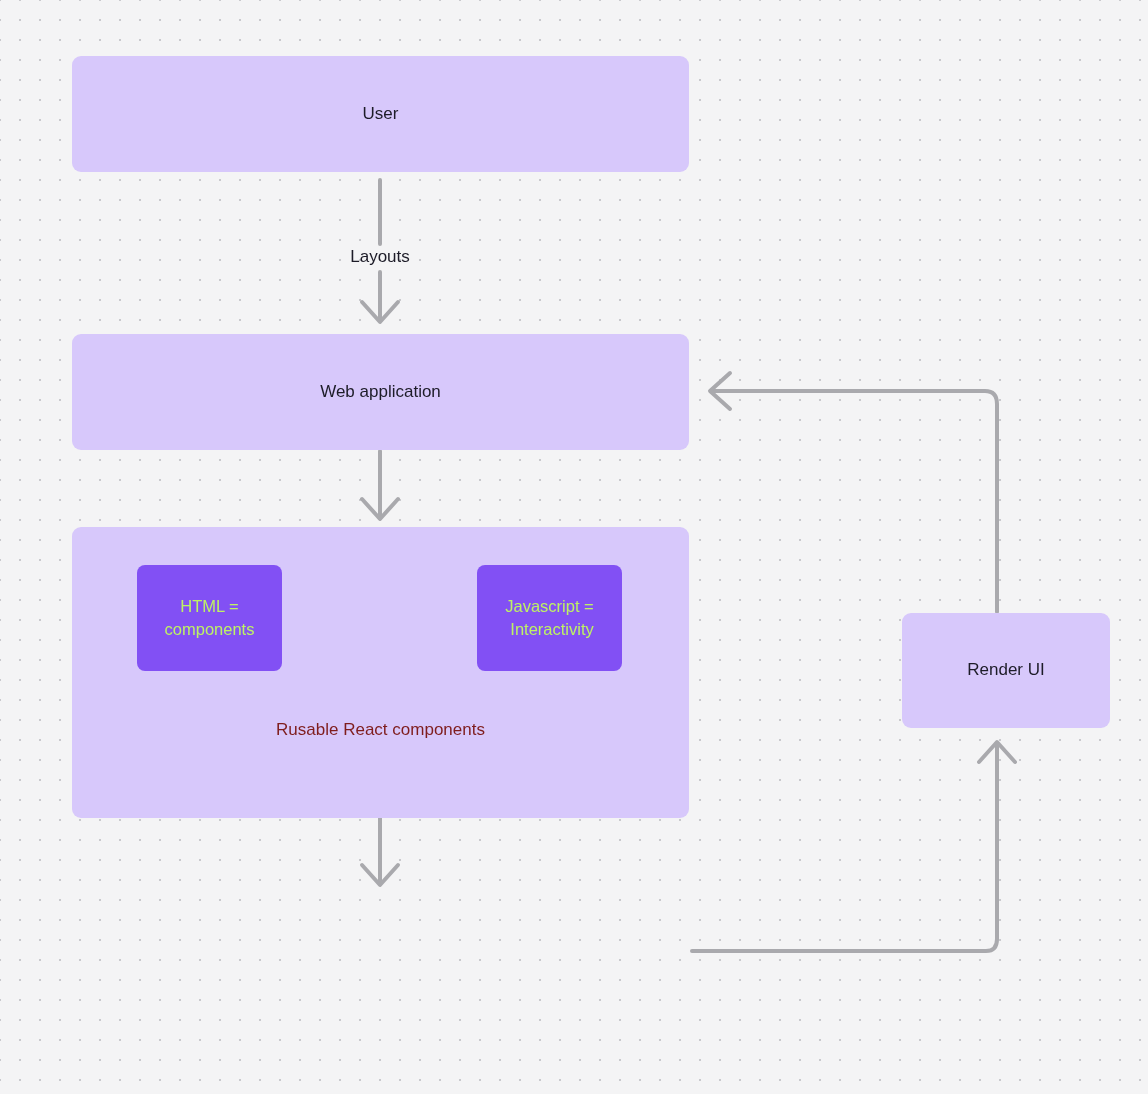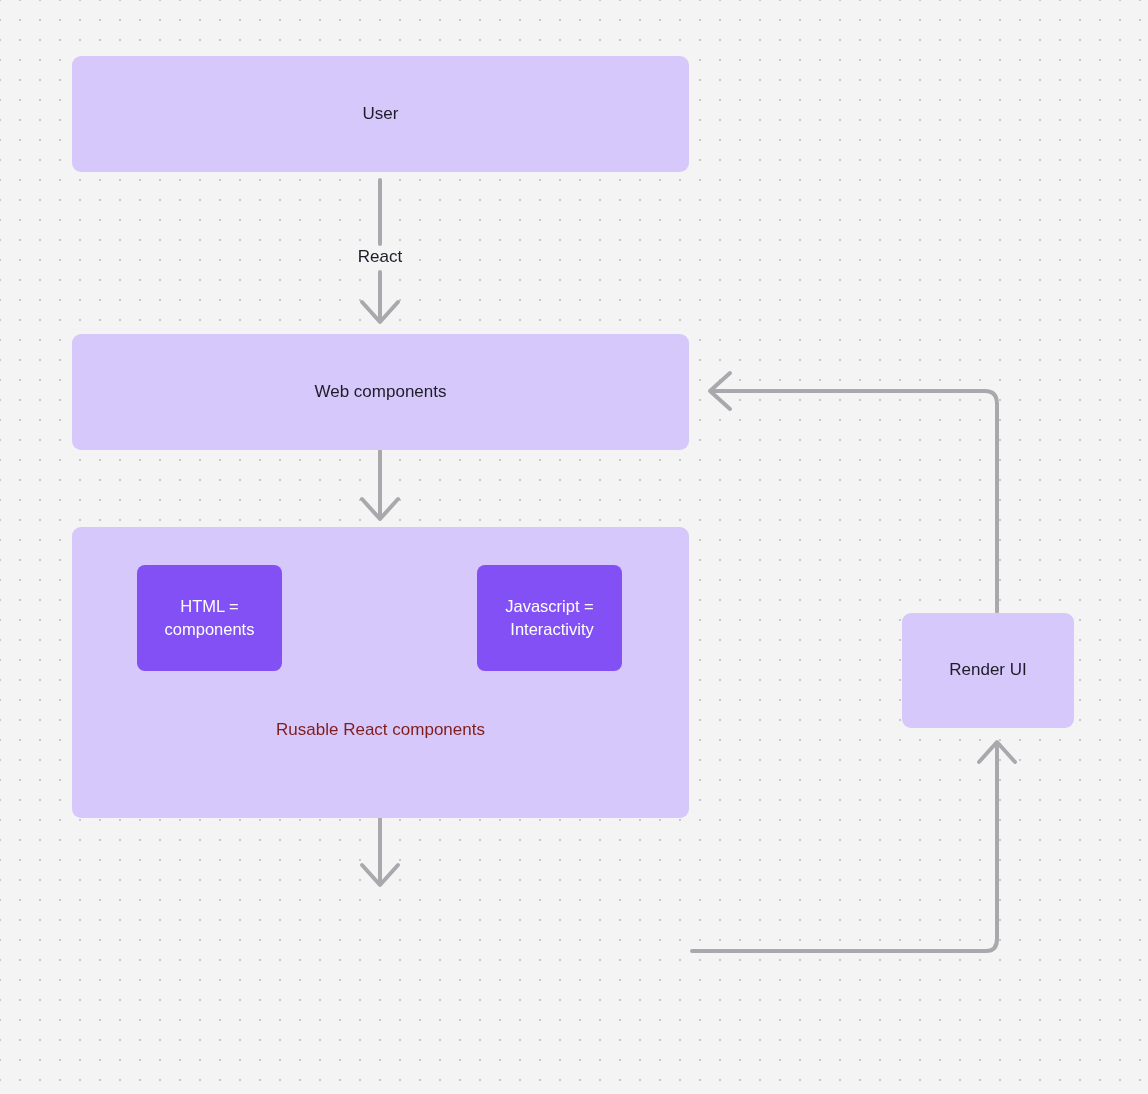--- a/index.html
+++ b/index.html
@@ -32,21 +32,21 @@
     text-align: center;
   }
   .node-lavender {
     background: #d7c8fb;
     color: #1d1c28;
     font-size: 17px;
     line-height: 1.35;
   }
   .node-violet {
     background: #8250f4;
-    color: #ffffff;
+    color: #bef264;
     font-size: 16.5px;
     line-height: 1.42;
     border-radius: 8px;
   }
   .group-label {
     position: absolute;
     color: #7f1d1d;
     font-size: 17px;
     text-align: center;
     width: 100%;
@@ -111,28 +111,28 @@
       <path class="edge-path" d="M 692 951 L 986 951 Q 997 951 997 939 L 997 744"></path>
       <path class="edge-head" d="M 979 762 L 997 742 L 1015 762"></path>
     </g>
 
     <g>
       <path class="edge-path" d="M 997 612 L 997 404 Q 997 391 985 391 L 712 391"></path>
       <path class="edge-head" d="M 730 373 L 710 391 L 730 409"></path>
     </g>
   </svg>
 
-  <div class="edge-label" style="left:380px; top:257px;">React</div>
+  <div class="edge-label" style="left:380px; top:257px;">Layouts</div>
 
   <div class="node node-lavender" style="left:72px; top:56px; width:617px; height:116px;">
     <span>User</span>
   </div>
 
   <div class="node node-lavender" style="left:72px; top:334px; width:617px; height:116px;">
-    <span>Web components</span>
+    <span>Web application</span>
   </div>
 
   <div class="node node-lavender" style="left:72px; top:527px; width:617px; height:291px; display:block;">
 
     <div class="node node-violet" style="left:65px; top:38px; width:145px; height:106px;">
       <span>
         <span>HTML =</span><br>
         <span>components</span>
       </span>
     </div>
@@ -142,17 +142,17 @@
       <span>
         <span>Javascript =</span><br>
         <span>Interactivity</span>
       </span>
     </div>
 
     <div class="group-label" style="top:192px;">Rusable React components</div>
   </div>
 
 
-  <div class="node node-lavender" style="left:902px; top:613px; width:172px; height:115px;">
+  <div class="node node-lavender" style="left:902px; top:613px; width:208px; height:115px;">
     <span>Render UI</span>
   </div>
 
 </div>
 
 </body></html>

